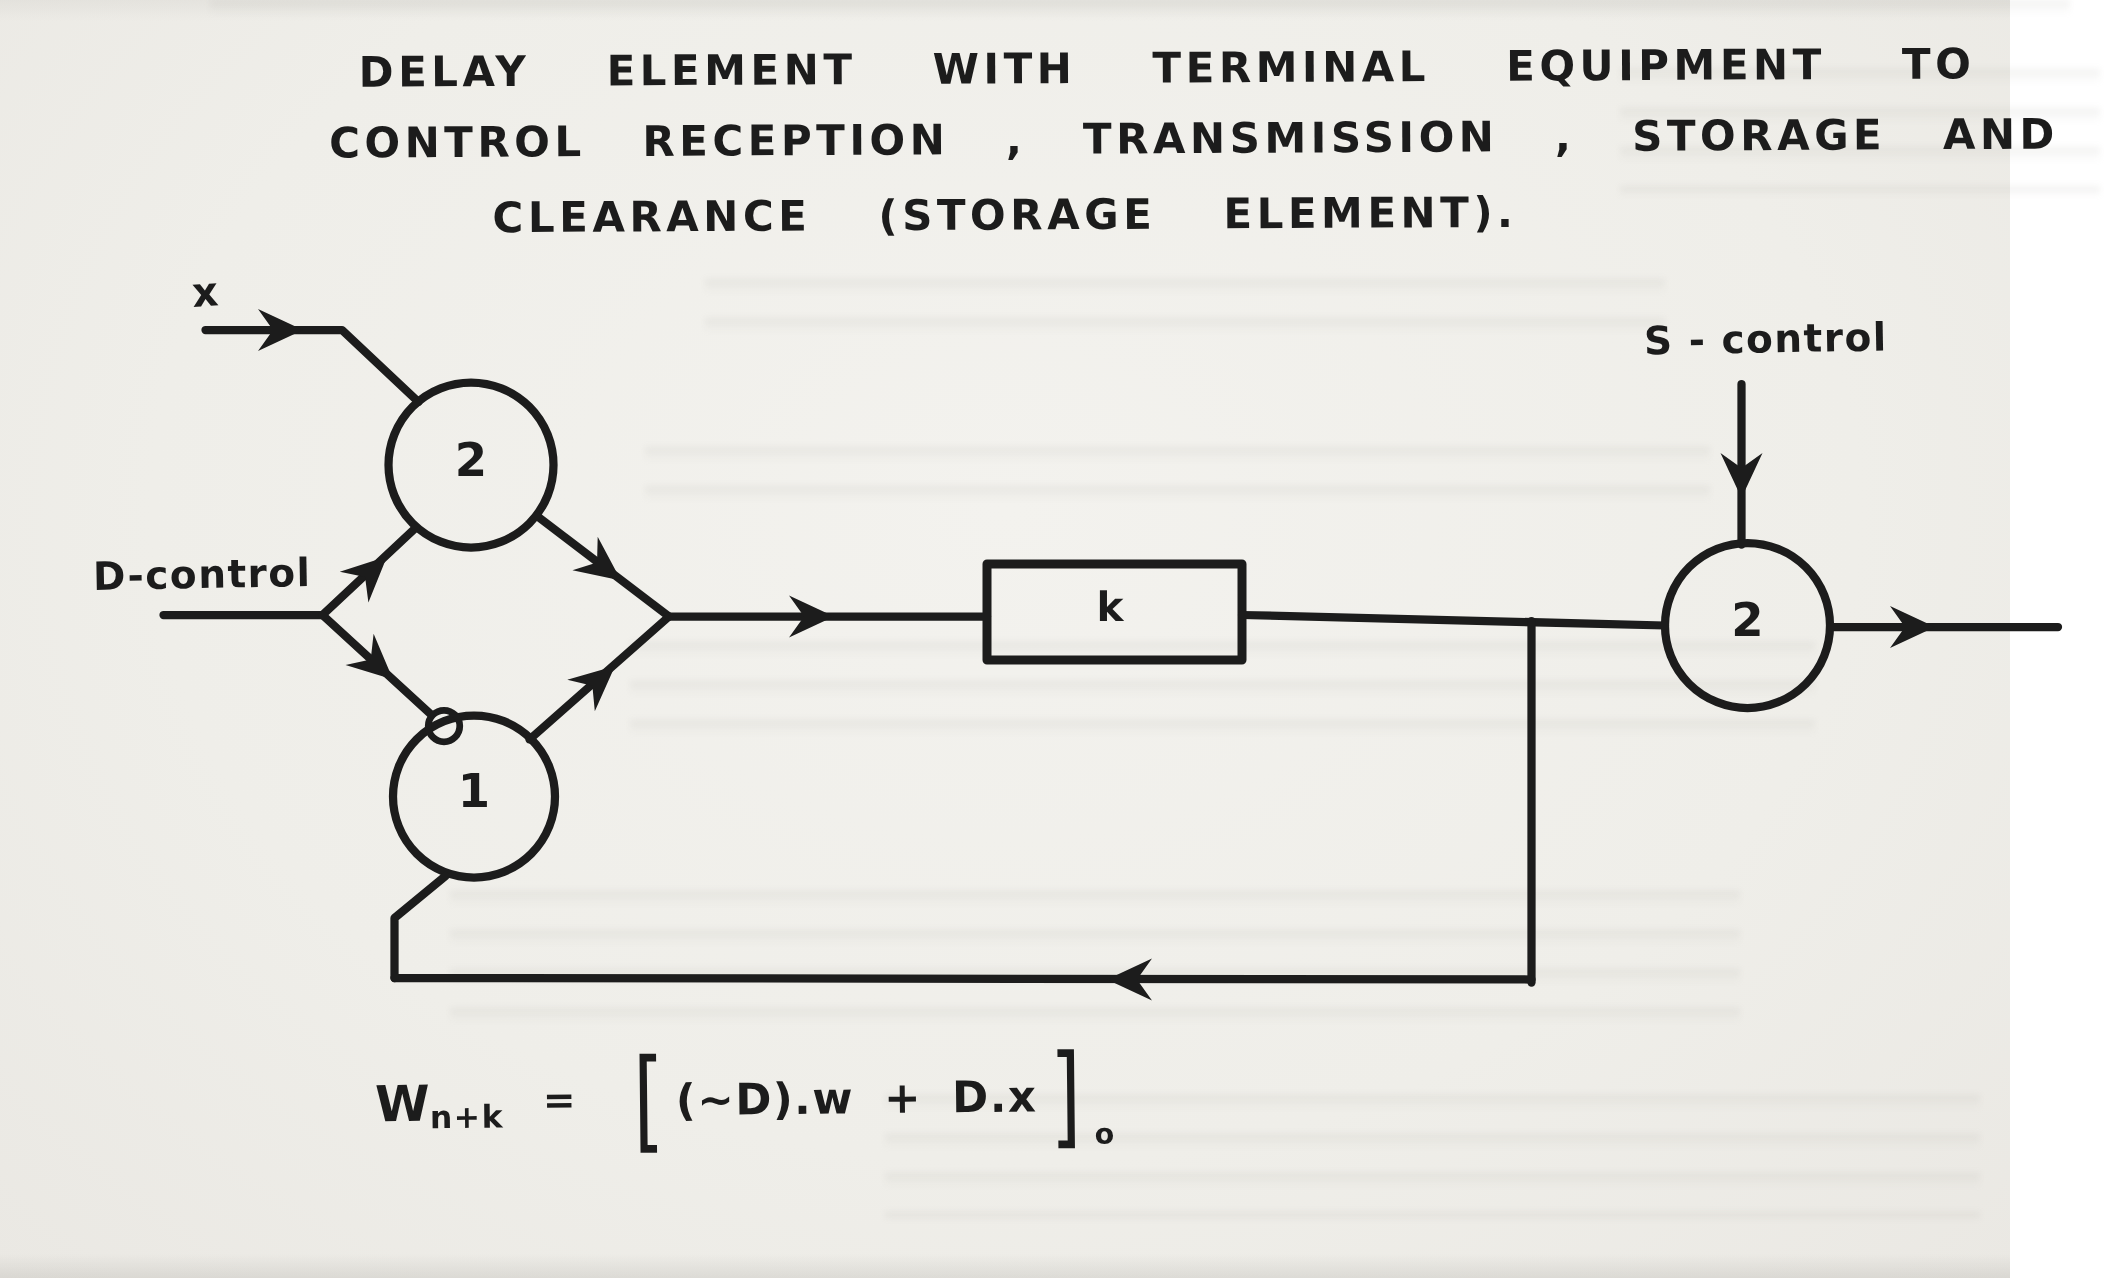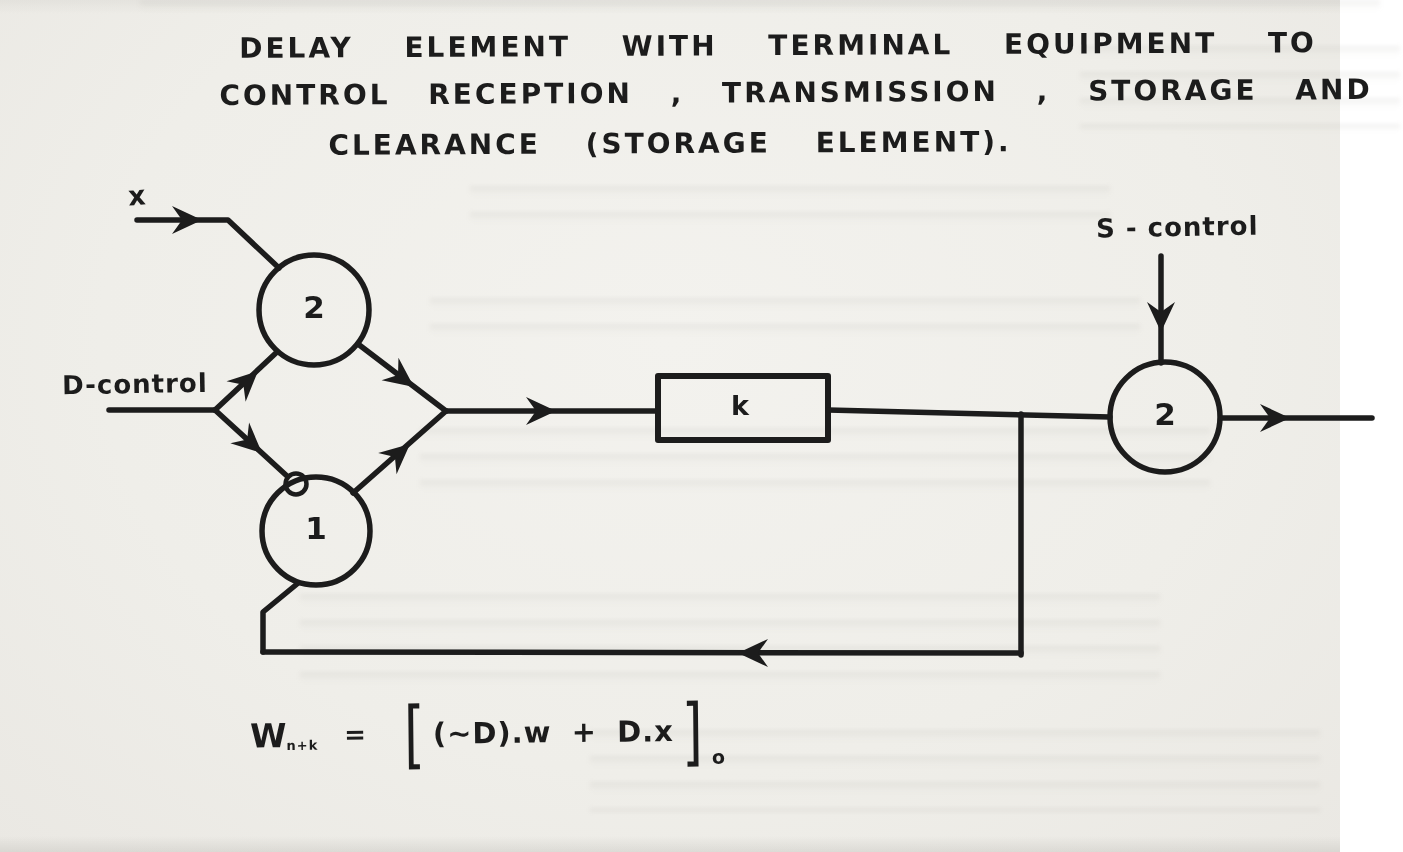--- a/index.html
+++ b/index.html
@@ -33,21 +33,21 @@
   .lbl-s{left:1096px;top:212px;font-size:26px;letter-spacing:1px;transform:rotate(-1deg);}
   .gate-num{position:absolute;width:44px;text-align:center;font-size:31px;font-weight:bold;}
   .gn-top{left:292px;top:289px;}
   .gn-bottom{left:294px;top:510px;}
   .gn-out{left:1143px;top:396px;}
   .lbl-k{left:718px;top:390px;width:44px;text-align:center;font-size:27px;position:absolute;font-weight:bold;}
   
   .formula{position:absolute;left:250px;top:716px;display:flex;align-items:center;
            font-weight:bold;transform:rotate(-0.6deg);}
   .f-var{font-size:33px;line-height:1;}
-  .f-sub{font-size:13px;transform:translateY(10px);letter-spacing:1px;}
+  .f-sub{font-size:21px;transform:translateY(10px);letter-spacing:1px;}
   .f-eq{font-size:26px;margin:0 34px 0 26px;}
   .f-br{font-size:74px;font-weight:normal;line-height:0;transform:scaleX(.72);}
   .f-expr{font-size:29px;word-spacing:9px;margin:0 4px;letter-spacing:1px;}
   .f-osub{font-size:19px;transform:translateY(26px);margin-left:5px;}
 </style>
 </head>
 <body>
 
 <div class="page">
 

